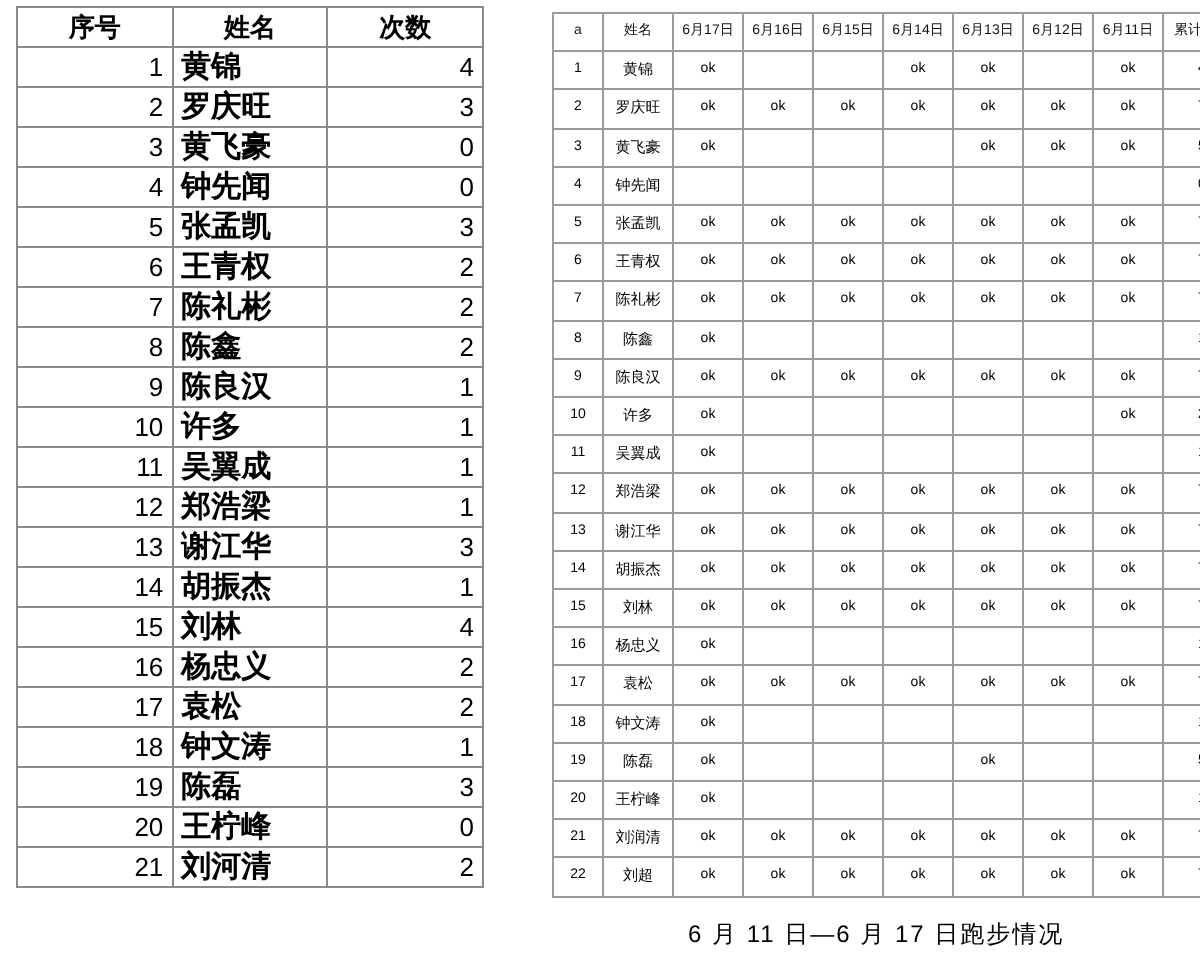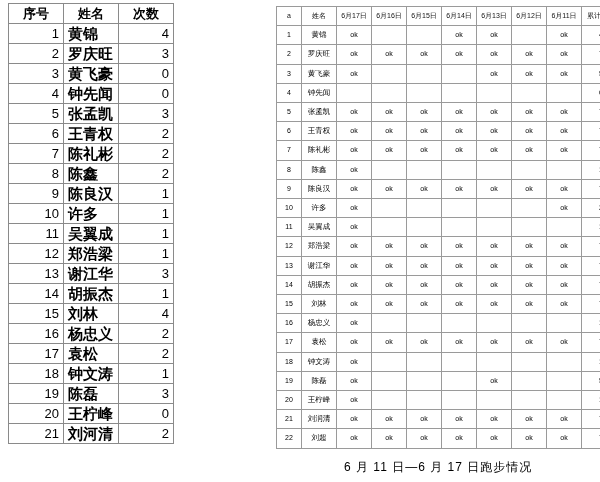--- a/index.html
+++ b/index.html
@@ -18,21 +18,21 @@
 
   
   .left-wrap {
     position: absolute;
     left: 8px;
     top: 3px;
     width: 206px;
   }
   table.left {
     border-collapse: collapse;
-    width: 166px;
+    width: 234px;
     table-layout: fixed;
     padding-left: 11px;
   }
   table.left th, table.left td {
     border: 1px solid #8a8a8a;
     height: 19px;
     font-size: 13px;
     padding: 0 4px;
     line-height: 19px;
     white-space: nowrap;

